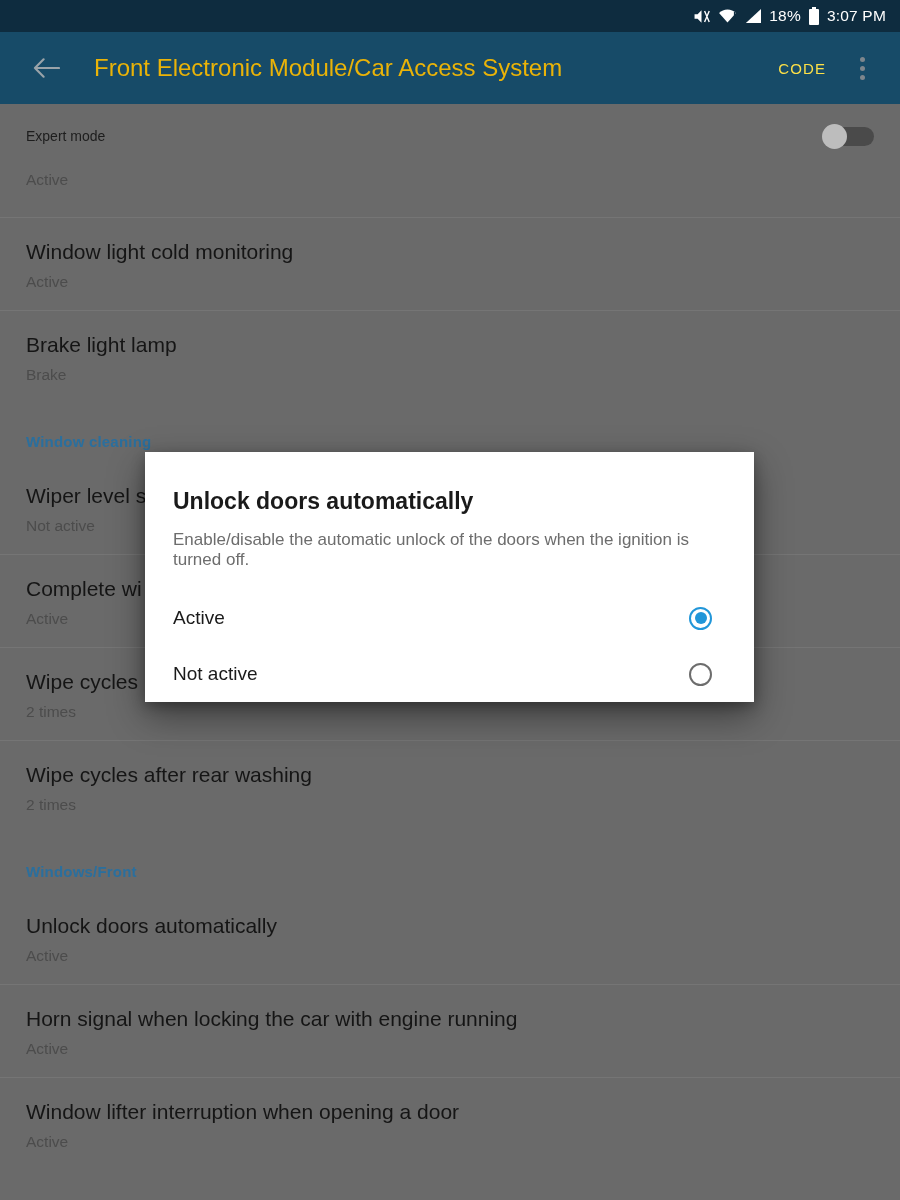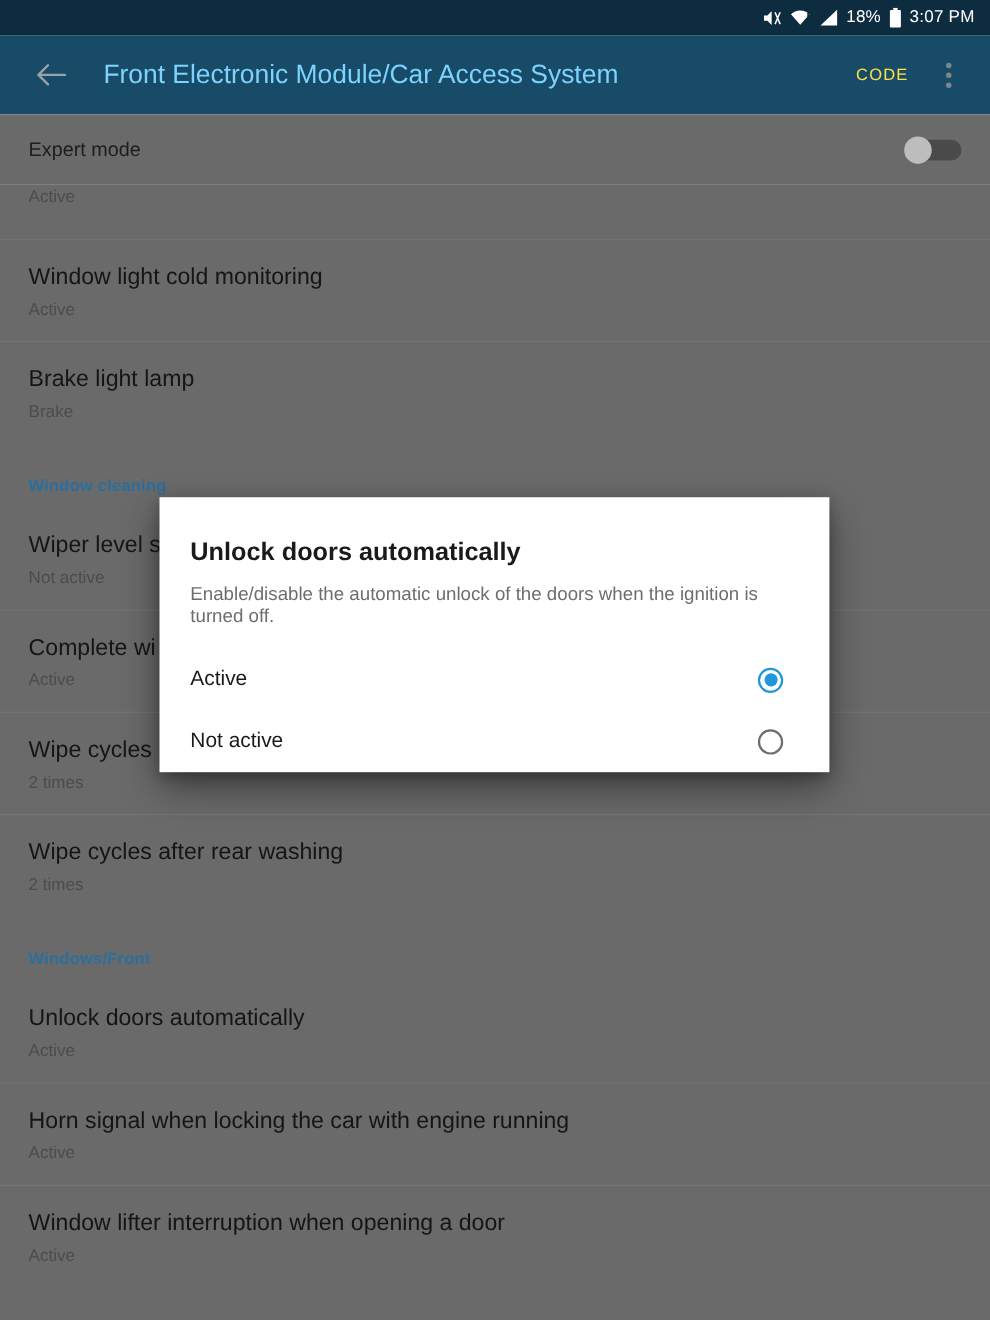--- a/index.html
+++ b/index.html
@@ -26,37 +26,37 @@
 
   
   .appbar{
     position:absolute; top:32px; left:0; width:900px; height:72px;
     background:#174b68;
     display:flex; align-items:center; padding:0 18px;
   }
   .appbar-back{ width:56px; height:56px; display:flex; align-items:center; justify-content:center; }
   .appbar-title{
     flex:1; margin-left:20px;
-    font-size:24px; color:#7dd3fc; font-weight:400; white-space:nowrap;
+    font-size:24px; color:#eab308; font-weight:400; white-space:nowrap;
   }
   .appbar-code{
     font-size:15px; letter-spacing:1.1px; color:#fde047; font-weight:500;
     padding:0 16px;
   }
   .appbar-more{ width:40px; height:56px; display:flex; flex-direction:column;
     align-items:center; justify-content:center; gap:4px; }
   .dot{ width:5px; height:5px; border-radius:50%; background:#7d868d; }
 
   
   .expertbar{
     position:absolute; top:104px; left:0; width:900px; height:64px;
     background:#6a6a6a;
     display:flex; align-items:center; padding:0 26px;
   }
-  .expert-label{ flex:1; font-size:18px; color:#1d1d1d; }
+  .expert-label{ flex:1; font-size:14px; color:#1d1d1d; }
   .switch{
     position:relative; width:52px; height:24px;
   }
   .switch-track{
     position:absolute; right:0; top:3px; width:44px; height:19px;
     border-radius:10px; background:#4a4a4a;
   }
   .switch-thumb{
     position:absolute; left:0; top:0; width:25px; height:25px; border-radius:50%;
     background:#bdbdbd;

